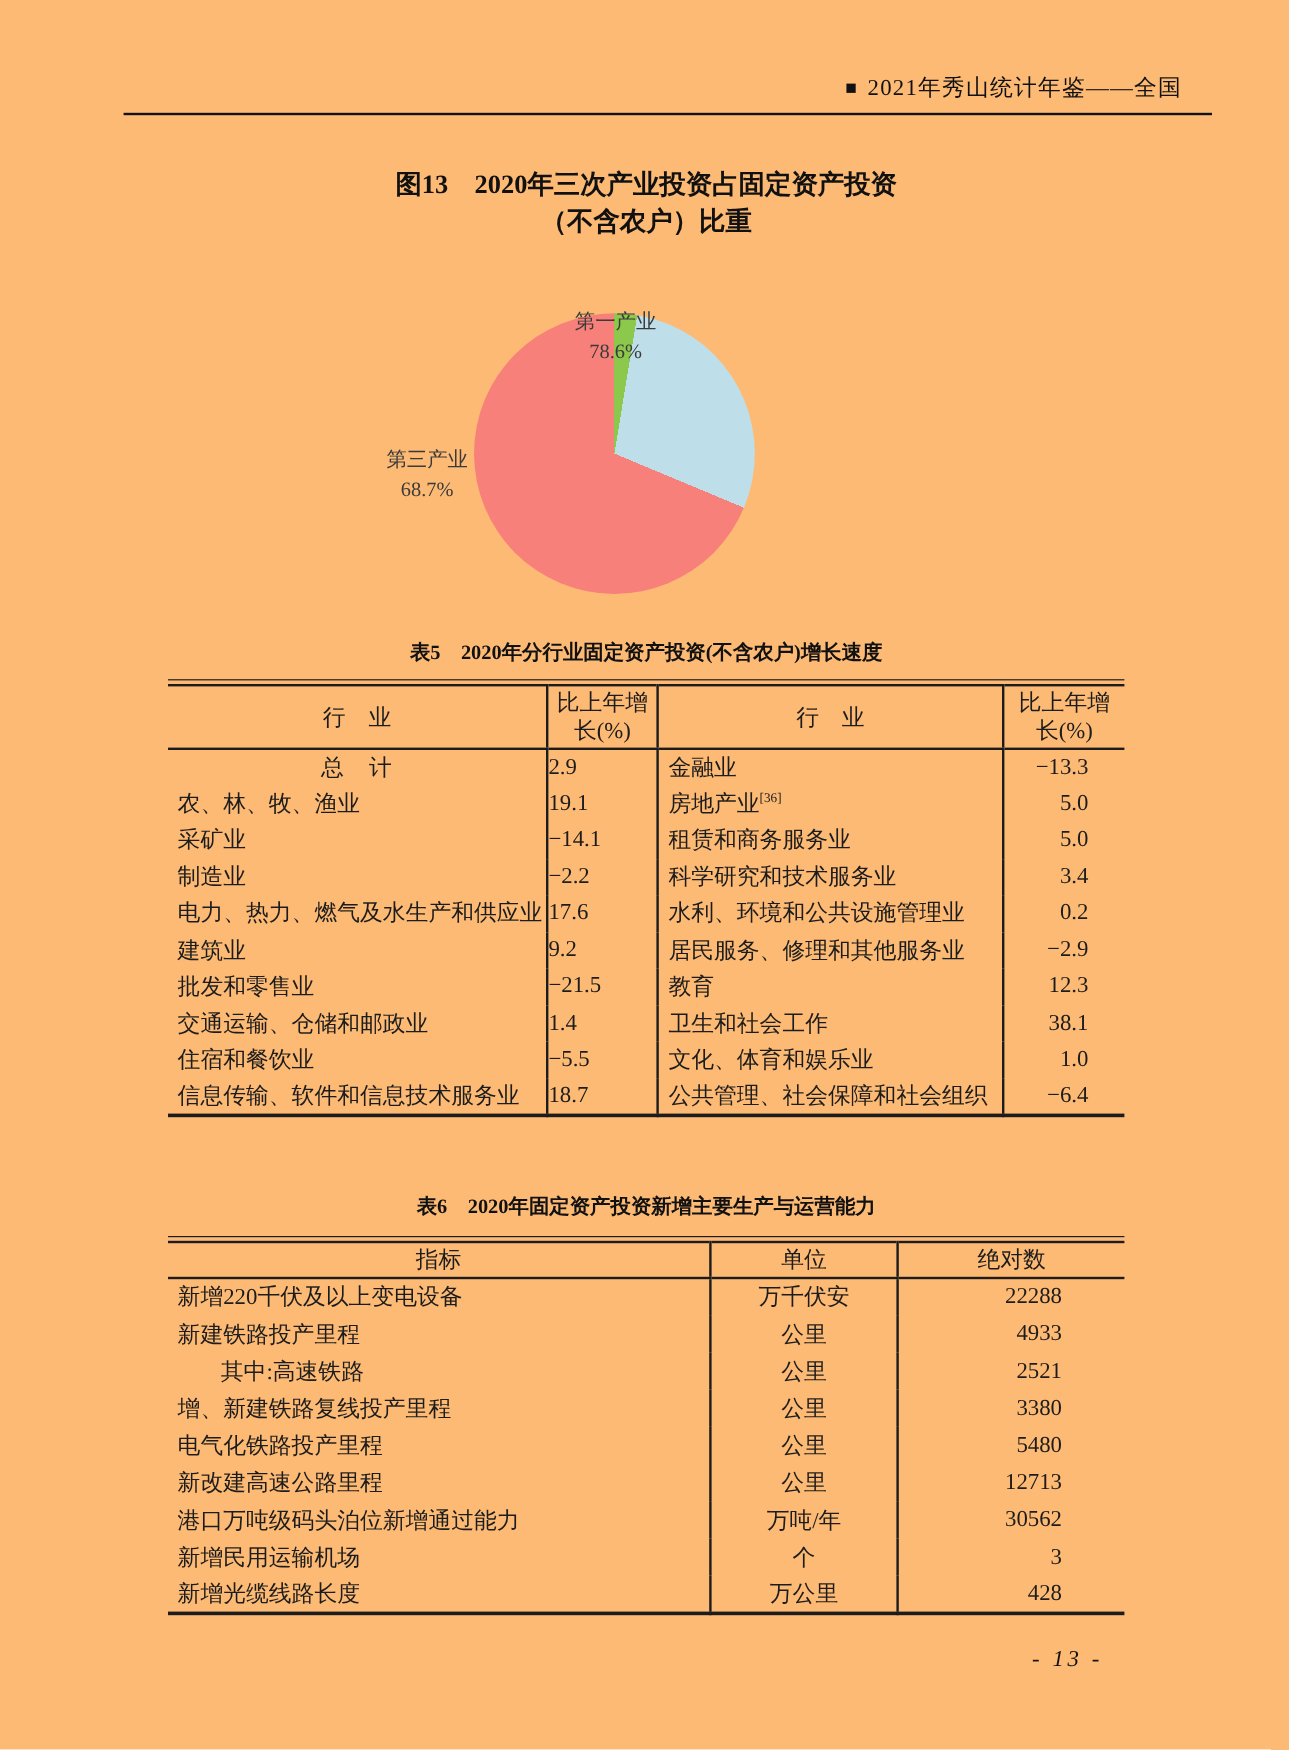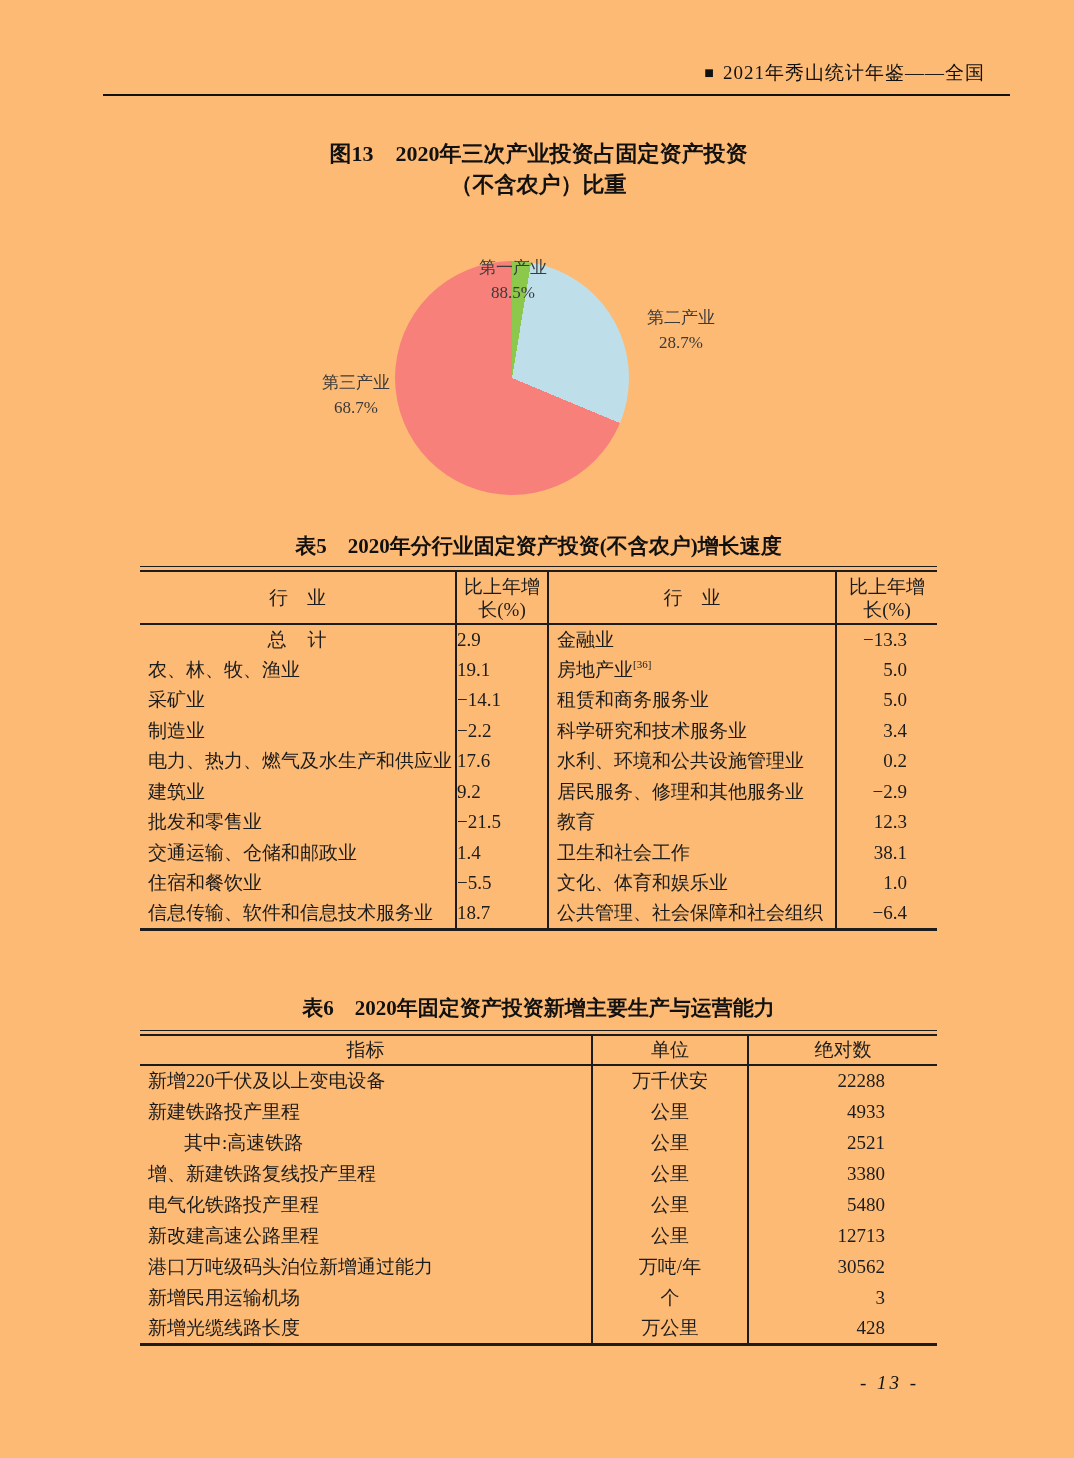--- a/index.html
+++ b/index.html
@@ -29,21 +29,21 @@
   }
   .pie-label { position:absolute; width:130px; text-align:center; font-size:17px;
     line-height:25px; color:#3a3a3a; }
   .pl-1 { left:448px; top:211px;margin-top:44px; }
   .pl-2 { left:616px; top:305px; }
   .pl-3 { left:291px; top:370px; }
 
   
   .tbl-title {
     position:absolute; left:140px; width:797px; text-align:center;
-    font-size:21px; font-weight:700; color:#111; white-space:nowrap;
+    font-size:17px; font-weight:700; color:#111; white-space:nowrap;
   }
   .t5-title { top:532px; }
   .t6-title { top:994px; }
 
   .tbl-wrap { position:absolute; left:140px; width:797px;
     border-top:1.5px solid #1c1c1c; padding-top:3px; }
   .t5-wrap { top:566px; }
   .t6-wrap { top:1030px; }
 
   table { width:797px; border-collapse:collapse; table-layout:fixed;
@@ -92,25 +92,21 @@
 
   <div class="fig-title">
     <div>图13　2020年三次产业投资占固定资产投资</div>
     <div>（不含农户）比重</div>
   </div>
 
   <div class="pie" style="background: conic-gradient(rgb(140, 200, 75) 0deg, rgb(140, 200, 75) 9.36deg, rgb(190, 223, 233) 9.36deg, rgb(190, 223, 233) 112.68deg, rgb(248, 128, 122) 112.68deg, rgb(248, 128, 122) 360deg);"></div>
 
   <div class="pie-label pl-1">
     <div>第一产业</div>
-    <div>88.5%</div>
-  </div>
-  <div class="pie-label pl-2">
-    <div>第二产业</div>
-    <div>28.7%</div>
+    <div>78.6%</div>
   </div>
   <div class="pie-label pl-3">
     <div>第三产业</div>
     <div>68.7%</div>
   </div>
 
   <div class="tbl-title t5-title">表5　2020年分行业固定资产投资(不含农户)增长速度</div>
   <div class="tbl-wrap t5-wrap">
     <table class="t5">
       <colgroup>

